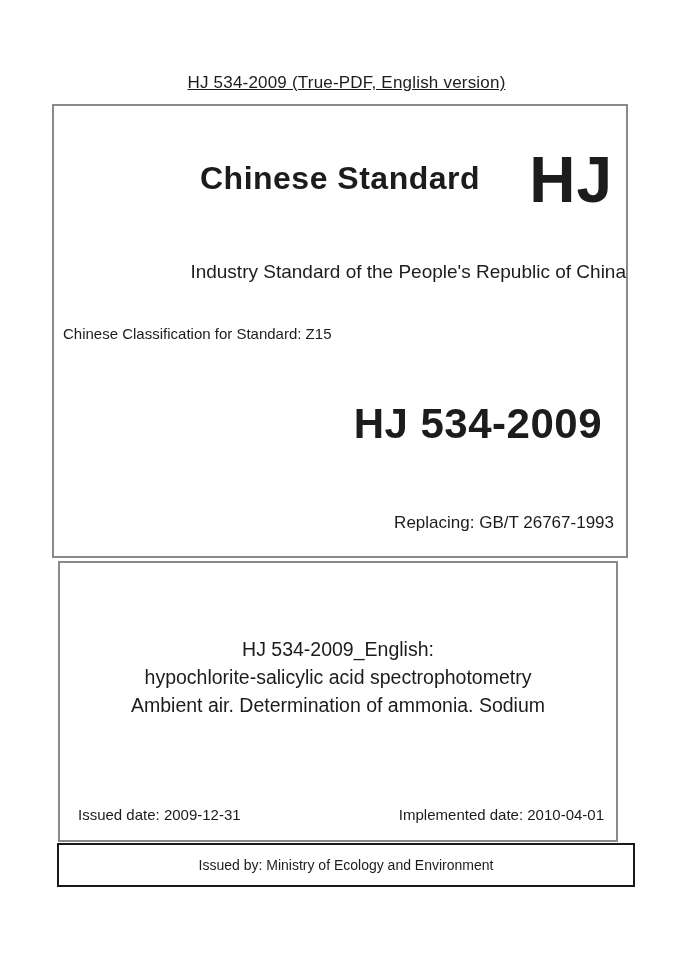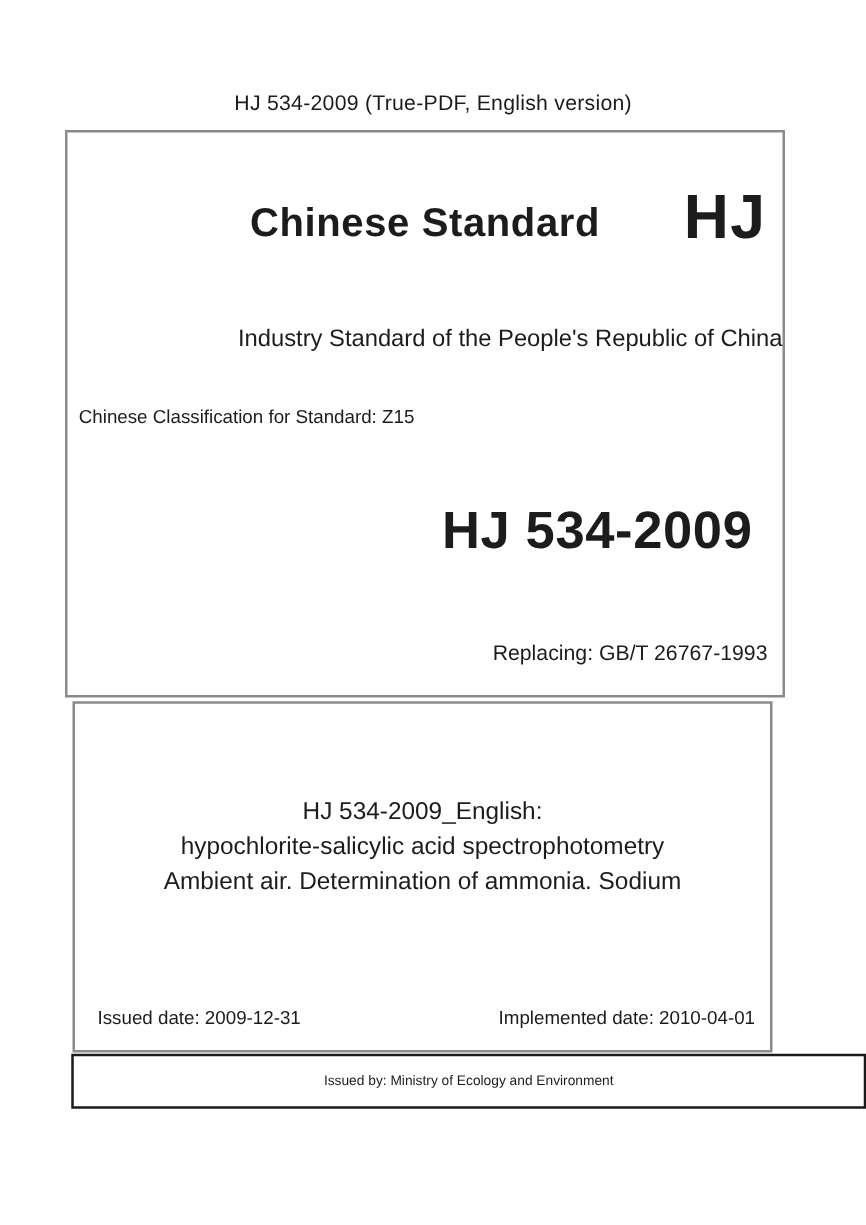--- a/index.html
+++ b/index.html
@@ -12,41 +12,42 @@
     font-family: "Liberation Sans", "DejaVu Sans", sans-serif;
     color: #1c1c1c;
     overflow: hidden;
   }
   .doc-header {
     position: absolute;
     top: 73px; left: 0; right: 0;
     text-align: center;
     font-size: 17px;
     letter-spacing: 0.2px;
+    text-decoration: underline;
   }
   .box {
     position: absolute;
     background: #ffffff;
     border: 2px solid #8a8a8a;
   }
   .cover-box { left: 52px; top: 104px; width: 576px; height: 454px; }
   .brand-title {
     position: absolute;
     top: 56px; left: 0; right: 0;
     margin: 0;
     text-align: center;
     font-size: 32px;
     font-weight: bold;
     line-height: 1;
     letter-spacing: 0.5px;
   }
   .brand-code {
     position: absolute;
     top: 42px; right: 13px;
-    font-size: 50px;
+    font-size: 64px;
     font-weight: bold;
     line-height: 1;
     letter-spacing: 1px;
   }
   .subtitle {
     position: absolute;
     top: 155px; left: 0; right: 0;
     text-align: right;
     font-size: 19px;
   }
@@ -78,26 +79,26 @@
     line-height: 28px;
   }
   .dates-row {
     position: absolute;
     top: 243px; left: 18px; right: 12px;
     display: flex;
     justify-content: space-between;
     font-size: 15px;
   }
   .footer-box {
-    left: 57px; top: 843px; width: 636px; height: 44px;
+    left: 57px; top: 843px; width: 578px; height: 44px;
     border: 2px solid #1a1a1a;
     display: flex;
     align-items: center;
     justify-content: center;
-    font-size: 11px;
+    font-size: 14px;
   }
   .site-link-wrap {
     position: absolute;
     top: 894px; left: 0; right: 0;
     text-align: center;
   }
   .site-link {
     font-size: 18.5px;
     color: #1f1f1f;
     text-decoration: underline;

